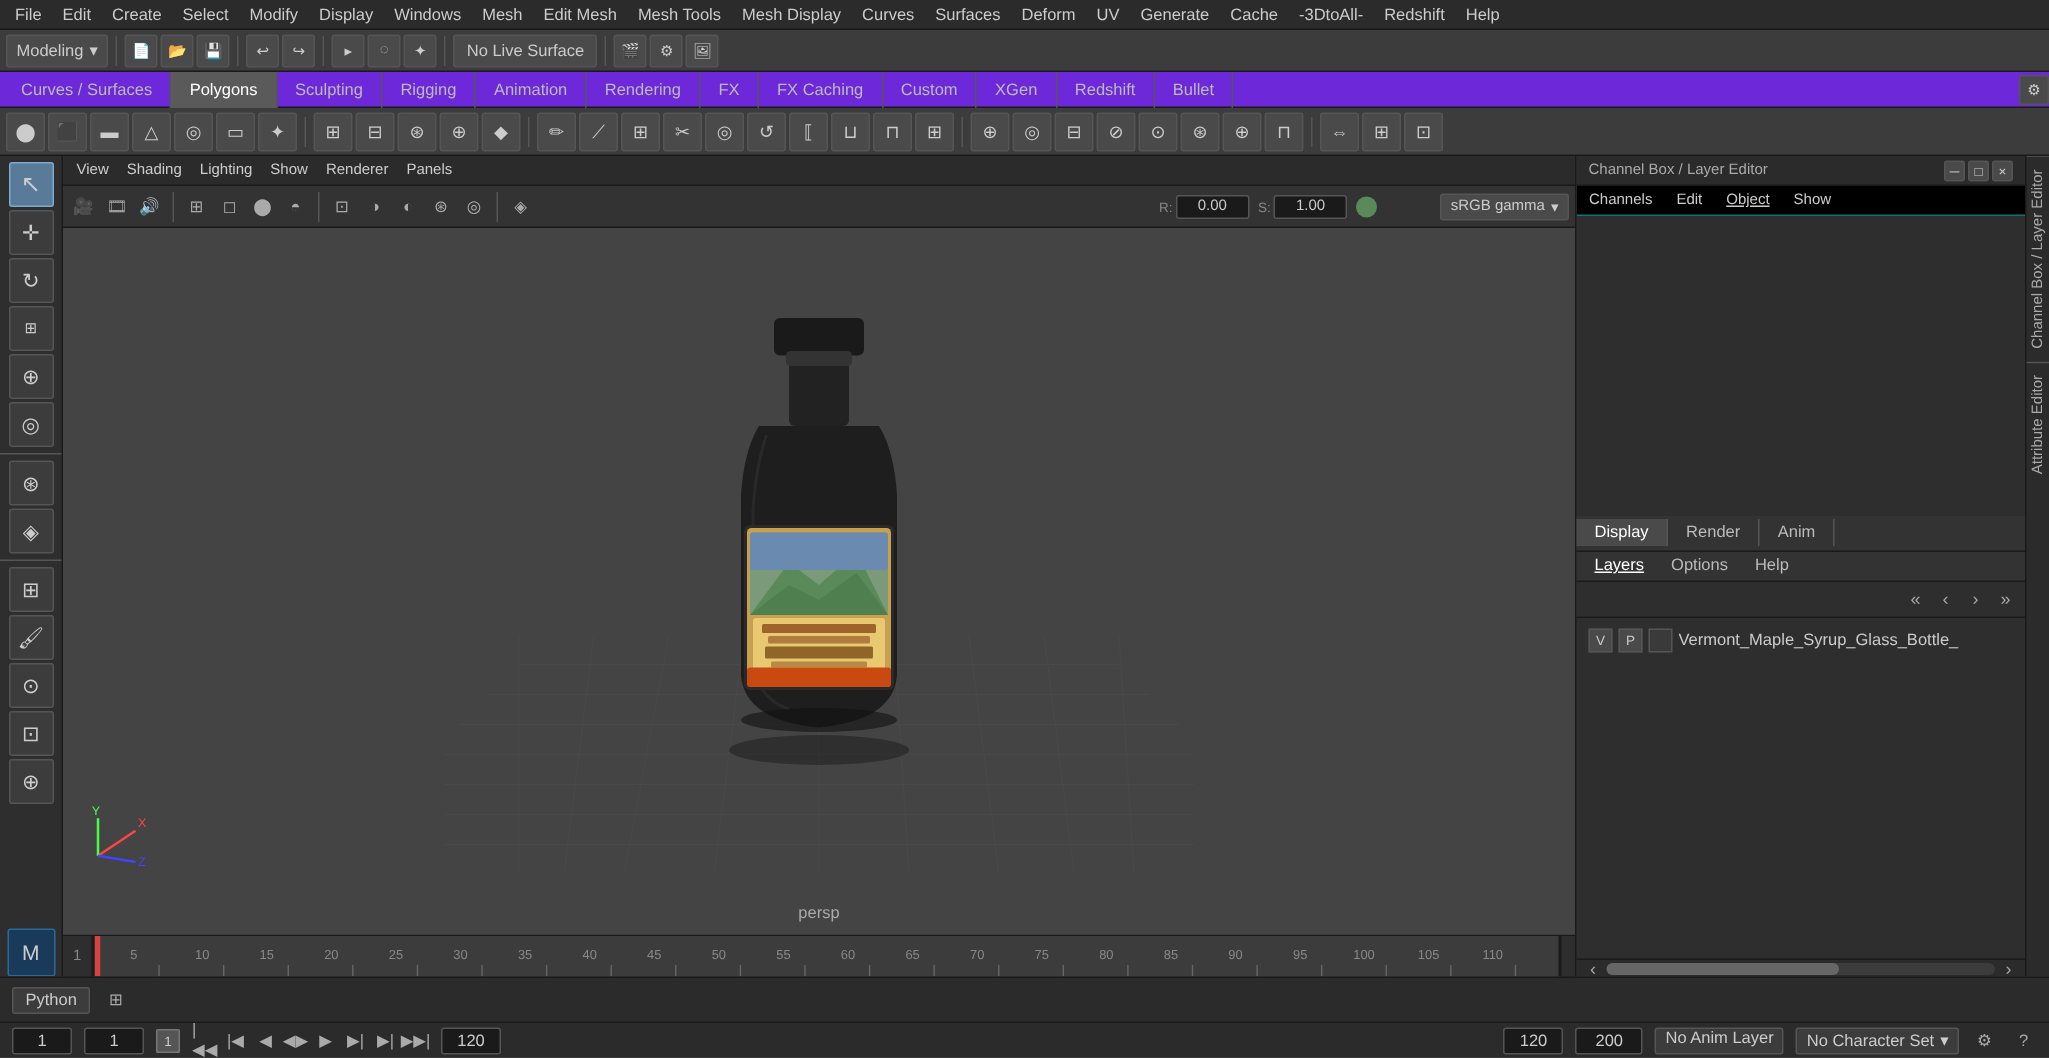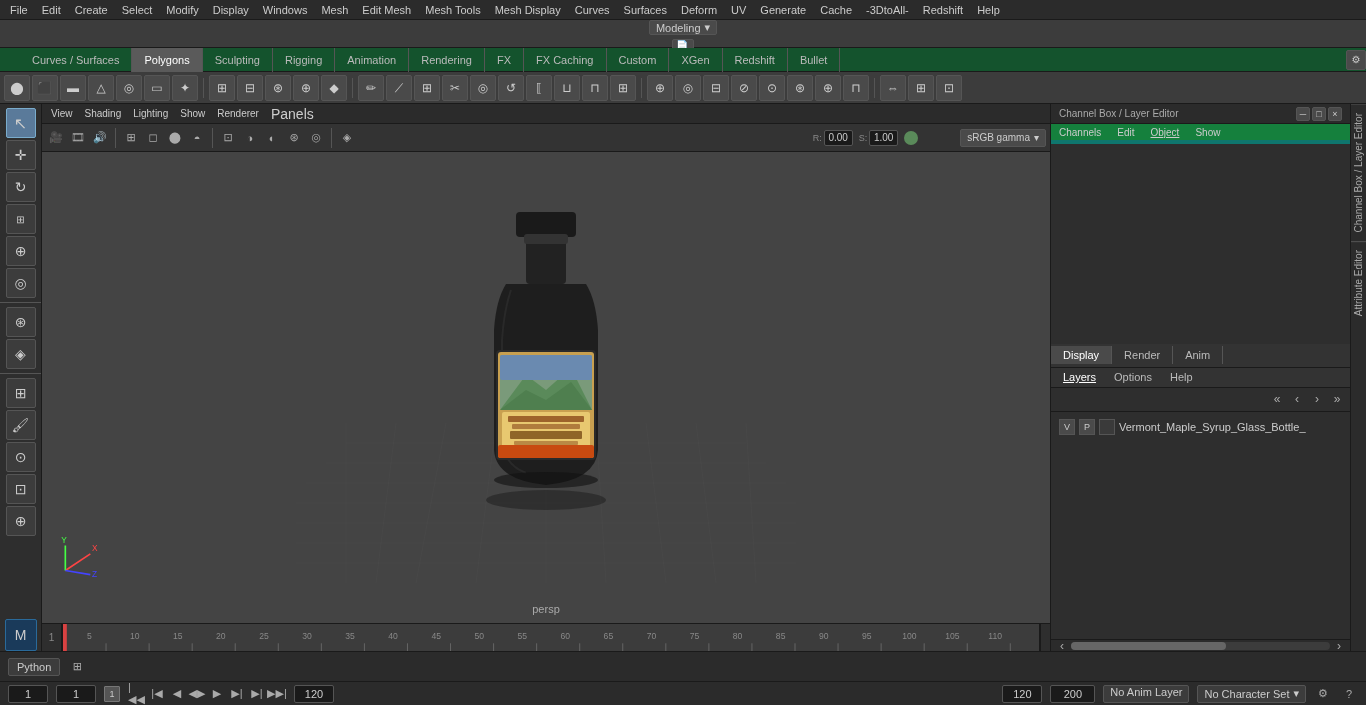--- a/index.html
+++ b/index.html
@@ -33,21 +33,20 @@
 
     
     #toolbar1 {
       height: 28px;
       background: #3c3c3c;
       display: flex;
       align-items: center;
       padding: 0 4px;
       gap: 2px;
       border-bottom: 1px solid #1a1a1a;
-      flex-direction: column;
     }
     .toolbar-btn {
       width: 22px;
       height: 22px;
       background: #4a4a4a;
       border: 1px solid #555;
       border-radius: 2px;
       display: flex;
       align-items: center;
       justify-content: center;
@@ -85,25 +84,25 @@
       font-size: 11px;
       display: flex;
       align-items: center;
       cursor: pointer;
       white-space: nowrap;
     }
 
     
     #tabs-row {
       height: 24px;
-      background: #14532d;
+      background: #6d28d9;
       display: flex;
       align-items: center;
       border-bottom: 1px solid #1a1a1a;
-      padding-left: 20px;
+      padding-left: 2px;
     }
     .tab-item {
       padding: 3px 12px;
       cursor: pointer;
       font-size: 11px;
       color: #bbbbbb;
       border-right: 1px solid #555;
       height: 24px;
       display: flex;
       align-items: center;
@@ -248,26 +247,26 @@
       justify-content: space-between;
       border-bottom: 1px solid #1a1a1a;
     }
     #channel-box {
       flex: 1;
       overflow-y: auto;
       background: #2e2e2e;
     }
     #channel-box-menu {
       height: 20px;
-      background: #15803d;
+      background: #000000;
       display: flex;
       align-items: center;
       padding: 0 4px;
       gap: 8px;
-      border-bottom: 4px solid #0f766e;
+      border-bottom: 1px solid #0f766e;
     }
     #layer-tabs {
       height: 24px;
       background: #333;
       display: flex;
       align-items: center;
       border-bottom: 1px solid #1a1a1a;
     }
     .layer-tab {
       padding: 3px 12px;
@@ -526,21 +525,21 @@
       color: #aaa;
       padding: 8px 2px;
       cursor: pointer;
       white-space: nowrap;
       border-bottom: 1px solid #555;
       width: 100%;
       text-align: center;
     }
 
     .vp-num-input {
-      width: 29px;
+      width: 49px;
       height: 16px;
       background: #1a1a1a;
       border: 1px solid #555;
       border-radius: 2px;
       color: #ccc;
       font-size: 10px;
       text-align: center;
     }
   </style>
 </head>
@@ -679,21 +678,21 @@
     <div id="viewport-wrapper">
 
       <div id="viewport">
 
         <div id="viewport-menu">
           <div class="menu-item" style="font-size:10px;padding:1px 5px;">View</div>
           <div class="menu-item" style="font-size:10px;padding:1px 5px;">Shading</div>
           <div class="menu-item" style="font-size:10px;padding:1px 5px;">Lighting</div>
           <div class="menu-item" style="font-size:10px;padding:1px 5px;">Show</div>
           <div class="menu-item" style="font-size:10px;padding:1px 5px;">Renderer</div>
-          <div class="menu-item" style="font-size:14px;padding:1px 5px;">Panels</div>
+          <div class="menu-item" style="font-size:10px;padding:1px 5px;">Panels</div>
         </div>
 
         <div id="viewport-toolbar">
           <div class="vp-btn">🎥</div>
           <div class="vp-btn">🎞</div>
           <div class="vp-btn">🔊</div>
           <div class="toolbar-separator"></div>
           <div class="vp-btn">⊞</div>
           <div class="vp-btn">◻</div>
           <div class="vp-btn">⬤</div>

